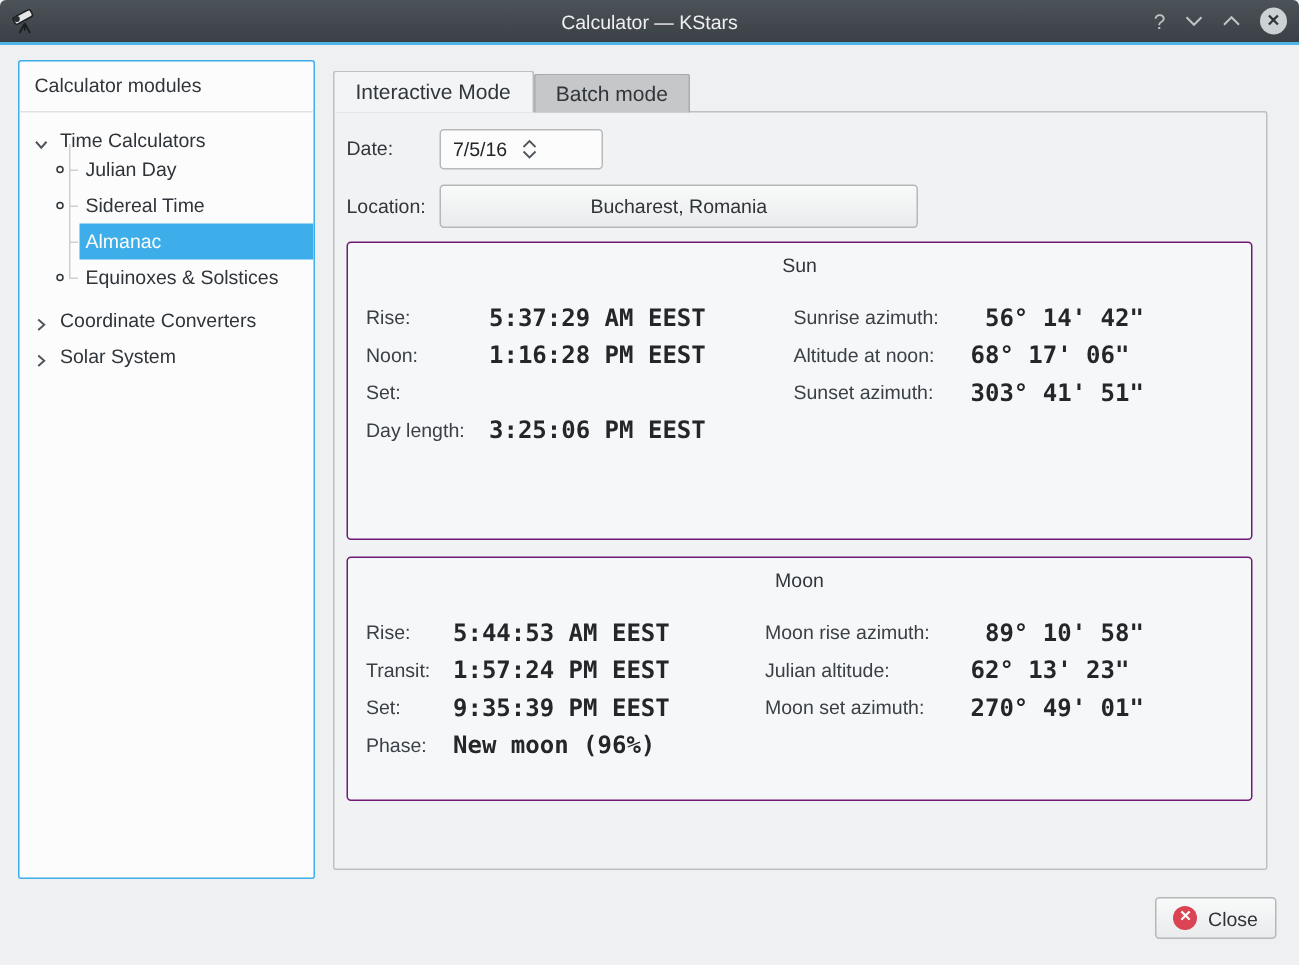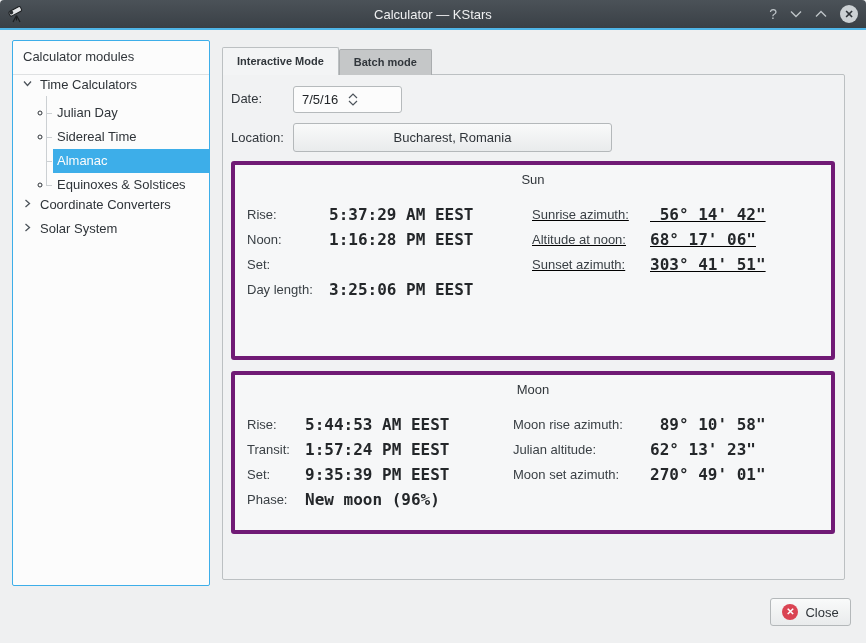--- a/index.html
+++ b/index.html
@@ -22,35 +22,35 @@
 
   
   .body { position:absolute; top:30px; left:0; right:0; bottom:0; background:#eff0f1; }
 
   
   .sidebar { position:absolute; left:12px; top:10px; width:198px; height:546px;
     background:#fcfcfc; border:1px solid #3daee9; border-radius:2px; overflow:hidden; }
   .sidebar-header { height:34px; padding:8px 10px 0; font-size:13px; color:#31363b;
     border-bottom:1px solid #dfe1e2; }
   .tree { list-style:none; font-size:13px; color:#2f3439; padding-top:2px; }
-  .tree-row { height:24px; display:flex; align-items:flex-start; padding-left:9px; gap:7px; cursor:default; }
+  .tree-row { height:24px; display:flex; align-items:flex-end; padding-left:9px; gap:7px; cursor:default; }
   .tree-row .chev { width:11px; height:11px; flex:0 0 11px; }
   .tree-children { margin-left:40px; position:relative; }
   .tree-children::before { content:""; position:absolute; left:-7px; top:-5px; bottom:11px;
     width:1px; background:#ccd0d3; }
   .tree-child { position:relative; height:24px; line-height:24px; padding-left:4px; cursor:default; }
   .tree-child::before { content:""; position:absolute; left:-7px; top:12px; width:6px; height:1px;
     background:#ccd0d3; }
   .tree-child.selected { background:#3daee9; color:#fcfcfc; }
 
   
   .tabbar { position:absolute; left:222px; top:17px; display:flex; z-index:2; }
-  .tab { height:26px; line-height:25px; padding:0 14px; font-size:11px; color:#31363b;
+  .tab { height:26px; line-height:25px; padding:0 14px; font-size:14px; color:#31363b;
     background:#c5c7c8; border:1px solid #a9acae; border-bottom:none;
-    border-radius:2px 2px 0 0; margin-top:2px; cursor:default;font-weight:bold; }
+    border-radius:2px 2px 0 0; margin-top:2px; cursor:default; }
   .tab.active { background:#f3f4f5; border-color:#bcc0c2; margin-top:0; height:28px; line-height:27px; }
 
   
   .pane { position:absolute; left:222px; top:44px; width:623px; height:506px;
     background:#f1f2f3; border:1px solid #bcc0c2; border-radius:0 2px 2px 2px; }
   .form-label { position:absolute; font-size:13px; color:#31363b; }
   .lbl-date { left:8px; top:10px; height:28px; line-height:28px; }
   .lbl-loc  { left:8px; top:48px; height:29px; line-height:29px; }
   .spinbox { position:absolute; left:70px; top:11px; width:109px; height:27px;
     background:#fcfcfc; border:1px solid #b6babc; border-radius:3px;
@@ -58,27 +58,27 @@
   .spinbox input { border:none; outline:none; background:transparent; width:52px;
     padding-left:8px; font-size:13px; color:#232629; font-family:"Liberation Sans",sans-serif; }
   .spin-arrows { display:flex; flex-direction:column; gap:1px; margin-left:2px; }
   .spin-arrows svg { display:block; }
   .loc-btn { position:absolute; left:70px; top:48px; width:319px; height:29px;
     background:linear-gradient(#f9fafa,#e9ebec); border:1px solid #b4b8ba; border-radius:3px;
     font-size:13px; color:#2f3439; text-align:center; line-height:27px; cursor:default; }
 
   
   .groupbox { position:absolute; left:8px; width:604px; background:#f6f7f8;
-    border:4px solid #701a75; border-radius:3px; }
+    border:1px solid #701a75; border-radius:3px; }
   .gb-sun  { top:86px;  height:199px; }
   .gb-moon { top:296px; height:163px; }
   .gb-title { text-align:center; font-size:13px; color:#31363b; margin-top:7px; }
   .gb-left  { position:absolute; left:12px; top:37px; }
   .gb-right { position:absolute; top:37px; }
-  .gb-sun  .gb-right { left:297px;text-decoration:underline; }
+  .gb-sun  .gb-right { left:297px; }
   .gb-moon .gb-right { left:278px; }
   .grow { display:grid; height:25px; align-items:center; }
   .gb-sun  .gb-left  .grow { grid-template-columns:82px auto; }
   .gb-moon .gb-left  .grow { grid-template-columns:58px auto; }
   .gb-sun  .gb-right .grow { grid-template-columns:118px auto; }
   .gb-moon .gb-right .grow { grid-template-columns:137px auto; }
   .grow .lbl { font-size:13px; color:#3a4045; }
   .grow .val { font-family:"DejaVu Sans Mono", monospace; font-weight:bold; font-size:16px;
     color:#24272a; white-space:pre; }
 

